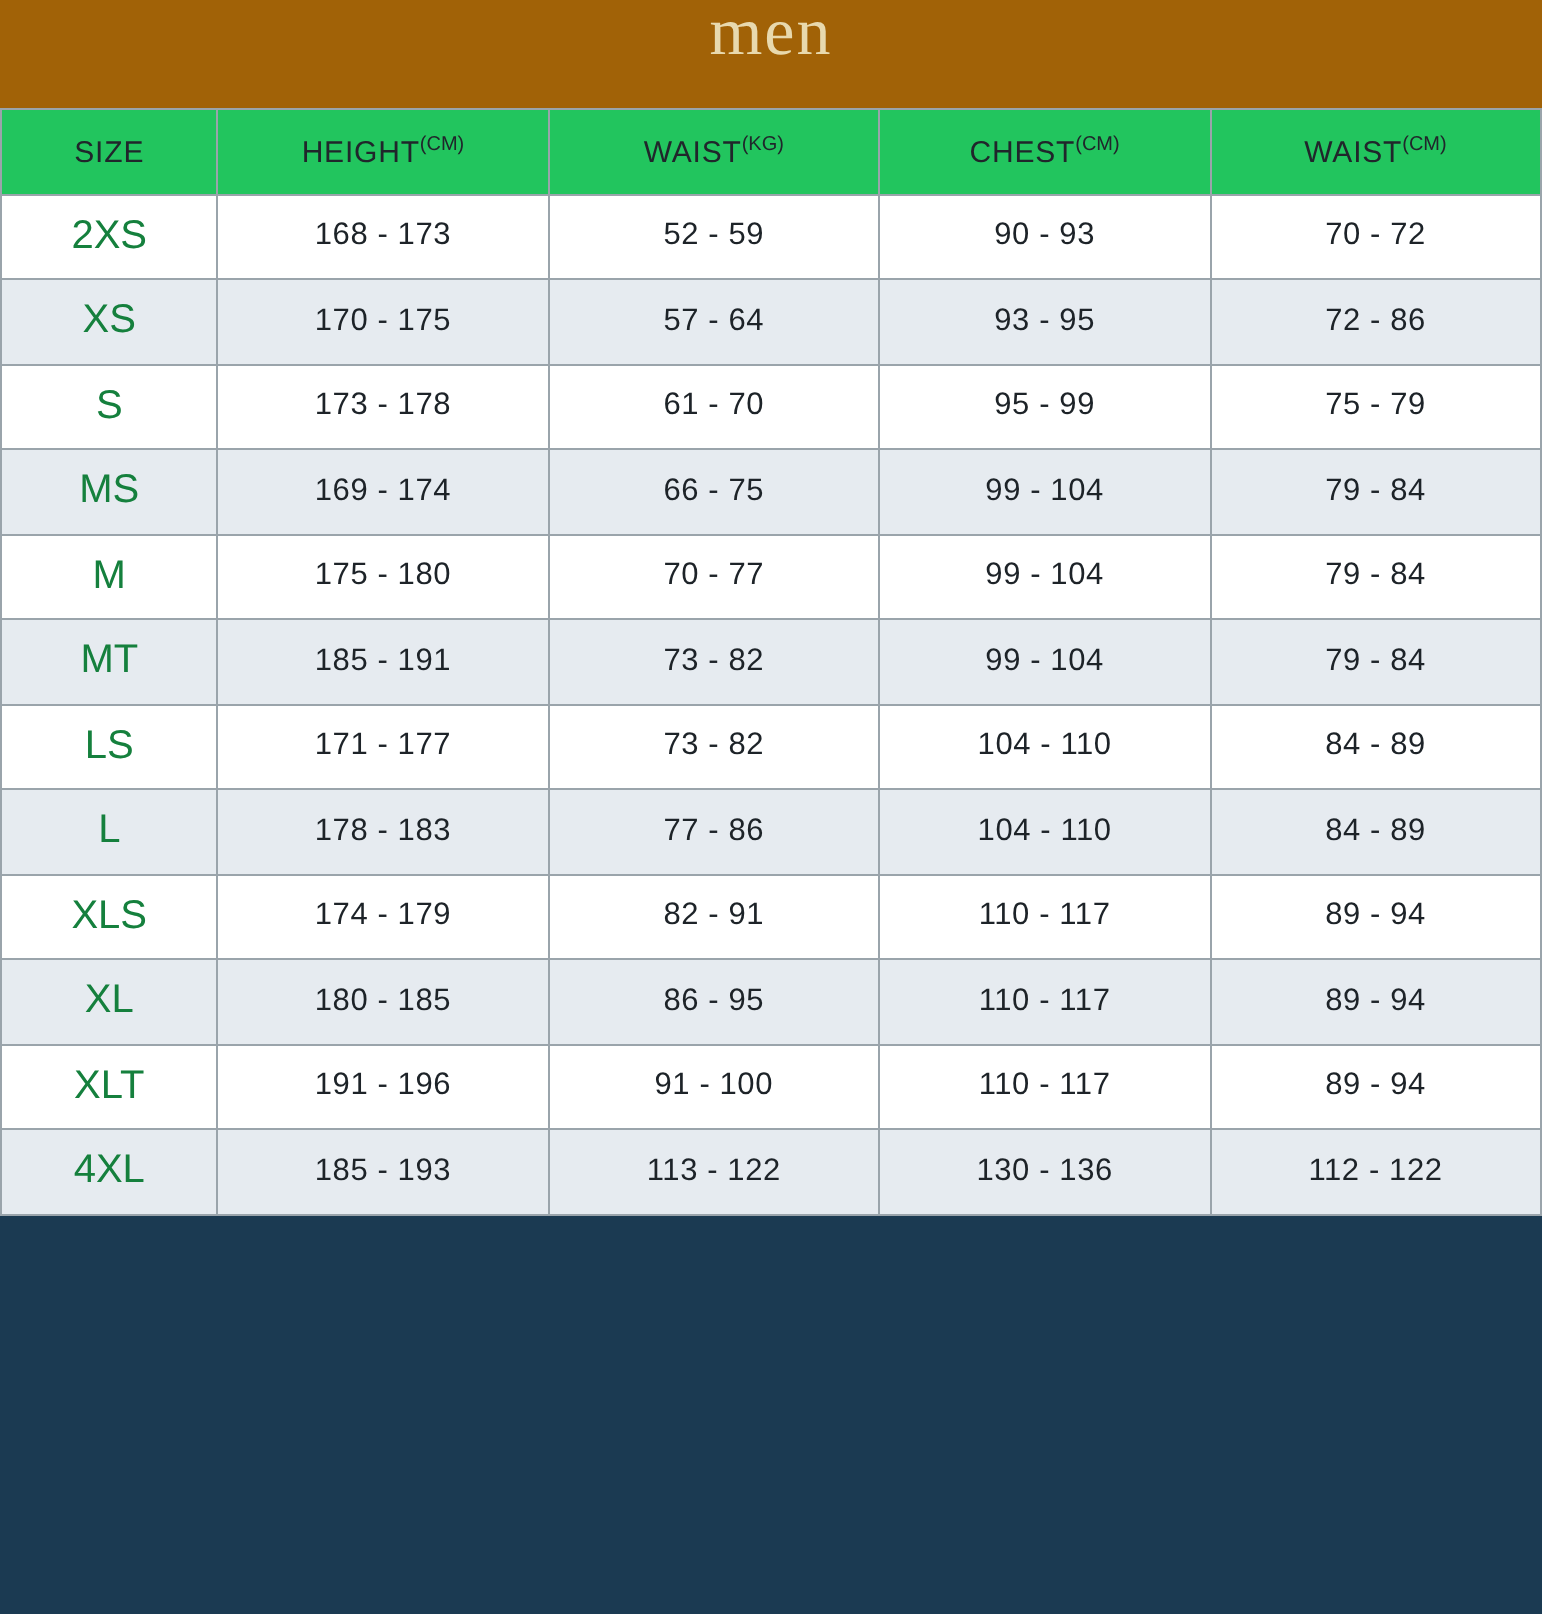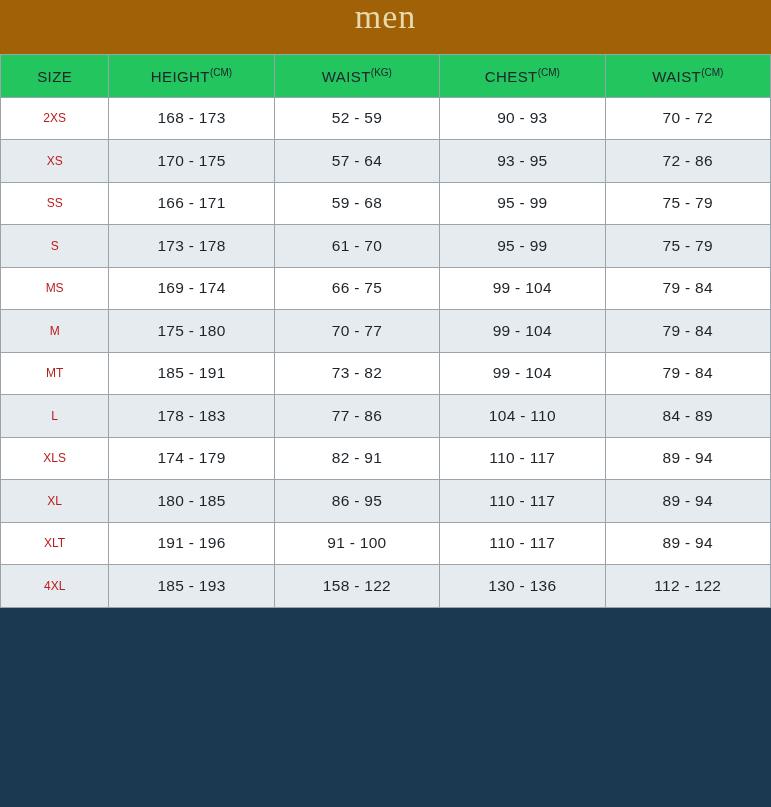--- a/index.html
+++ b/index.html
@@ -67,22 +67,22 @@
   col.c-size { width: 108px; }
   col.c-col  { width: 165px; }
 
   tbody tr:nth-child(odd) td {
     background: #ffffff;
   }
   tbody tr:nth-child(even) td {
     background: #e6ebf0;
   }
   tbody td.size-cell {
-    font-size: 12px;
-    color: #b91c1c;
+    font-size: 20px;
+    color: #15803d;
     margin-top: 32px;
   }
   tbody td.val-cell {
     font-size: 15.5px;
     color: #1d2328;
     letter-spacing: 0.3px;
   }
 </style>
 </head>
 <body>
@@ -129,27 +129,20 @@
           <td class="val-cell">70 - 72</td>
         </tr>
         <tr>
           <td class="size-cell">XS</td>
           <td class="val-cell">170 - 175</td>
           <td class="val-cell">57 - 64</td>
           <td class="val-cell">93 - 95</td>
           <td class="val-cell">72 - 86</td>
         </tr>
         <tr>
-          <td class="size-cell">SS</td>
-          <td class="val-cell">166 - 171</td>
-          <td class="val-cell">59 - 68</td>
-          <td class="val-cell">95 - 99</td>
-          <td class="val-cell">75 - 79</td>
-        </tr>
-        <tr>
           <td class="size-cell">S</td>
           <td class="val-cell">173 - 178</td>
           <td class="val-cell">61 - 70</td>
           <td class="val-cell">95 - 99</td>
           <td class="val-cell">75 - 79</td>
         </tr>
         <tr>
           <td class="size-cell">MS</td>
           <td class="val-cell">169 - 174</td>
           <td class="val-cell">66 - 75</td>
@@ -164,20 +157,27 @@
           <td class="val-cell">79 - 84</td>
         </tr>
         <tr>
           <td class="size-cell">MT</td>
           <td class="val-cell">185 - 191</td>
           <td class="val-cell">73 - 82</td>
           <td class="val-cell">99 - 104</td>
           <td class="val-cell">79 - 84</td>
         </tr>
         <tr>
+          <td class="size-cell">LS</td>
+          <td class="val-cell">171 - 177</td>
+          <td class="val-cell">73 - 82</td>
+          <td class="val-cell">104 - 110</td>
+          <td class="val-cell">84 - 89</td>
+        </tr>
+        <tr>
           <td class="size-cell">L</td>
           <td class="val-cell">178 - 183</td>
           <td class="val-cell">77 - 86</td>
           <td class="val-cell">104 - 110</td>
           <td class="val-cell">84 - 89</td>
         </tr>
         <tr>
           <td class="size-cell">XLS</td>
           <td class="val-cell">174 - 179</td>
           <td class="val-cell">82 - 91</td>
@@ -194,20 +194,20 @@
         <tr>
           <td class="size-cell">XLT</td>
           <td class="val-cell">191 - 196</td>
           <td class="val-cell">91 - 100</td>
           <td class="val-cell">110 - 117</td>
           <td class="val-cell">89 - 94</td>
         </tr>
         <tr>
           <td class="size-cell">4XL</td>
           <td class="val-cell">185 - 193</td>
-          <td class="val-cell">158 - 122</td>
+          <td class="val-cell">113 - 122</td>
           <td class="val-cell">130 - 136</td>
           <td class="val-cell">112 - 122</td>
         </tr>
       </tbody>
   </table>
 
 </div>
 
 </body></html>

